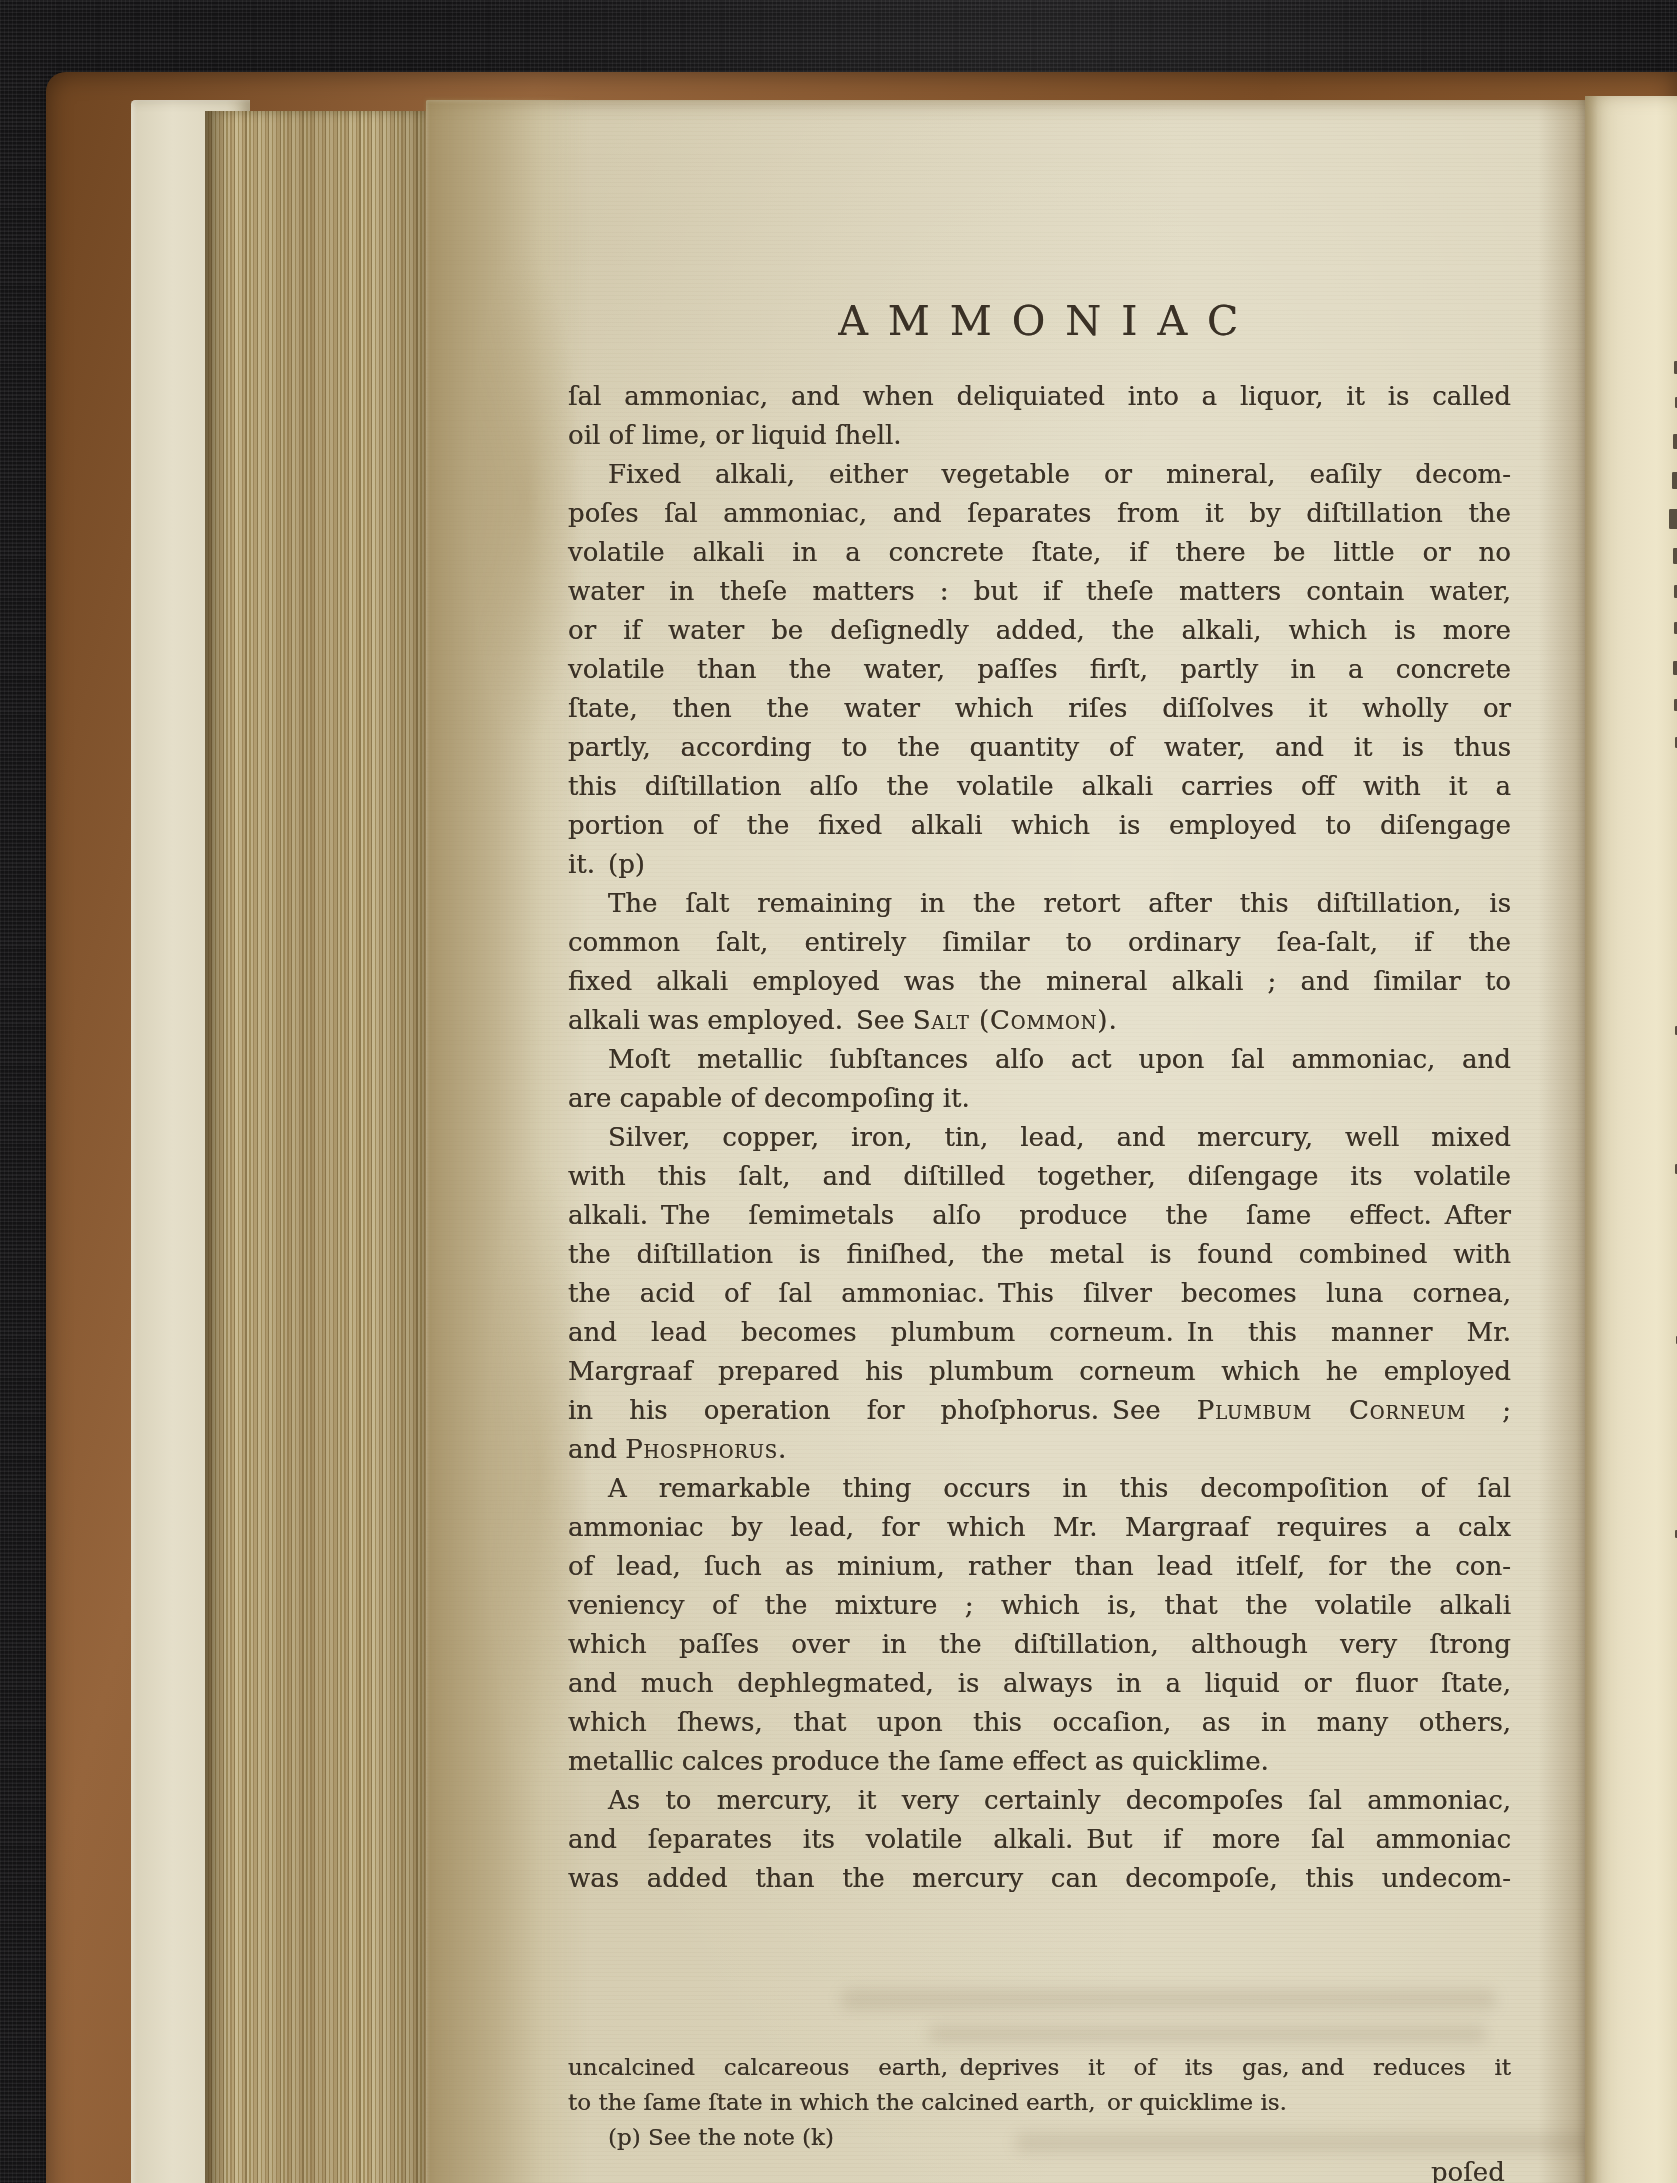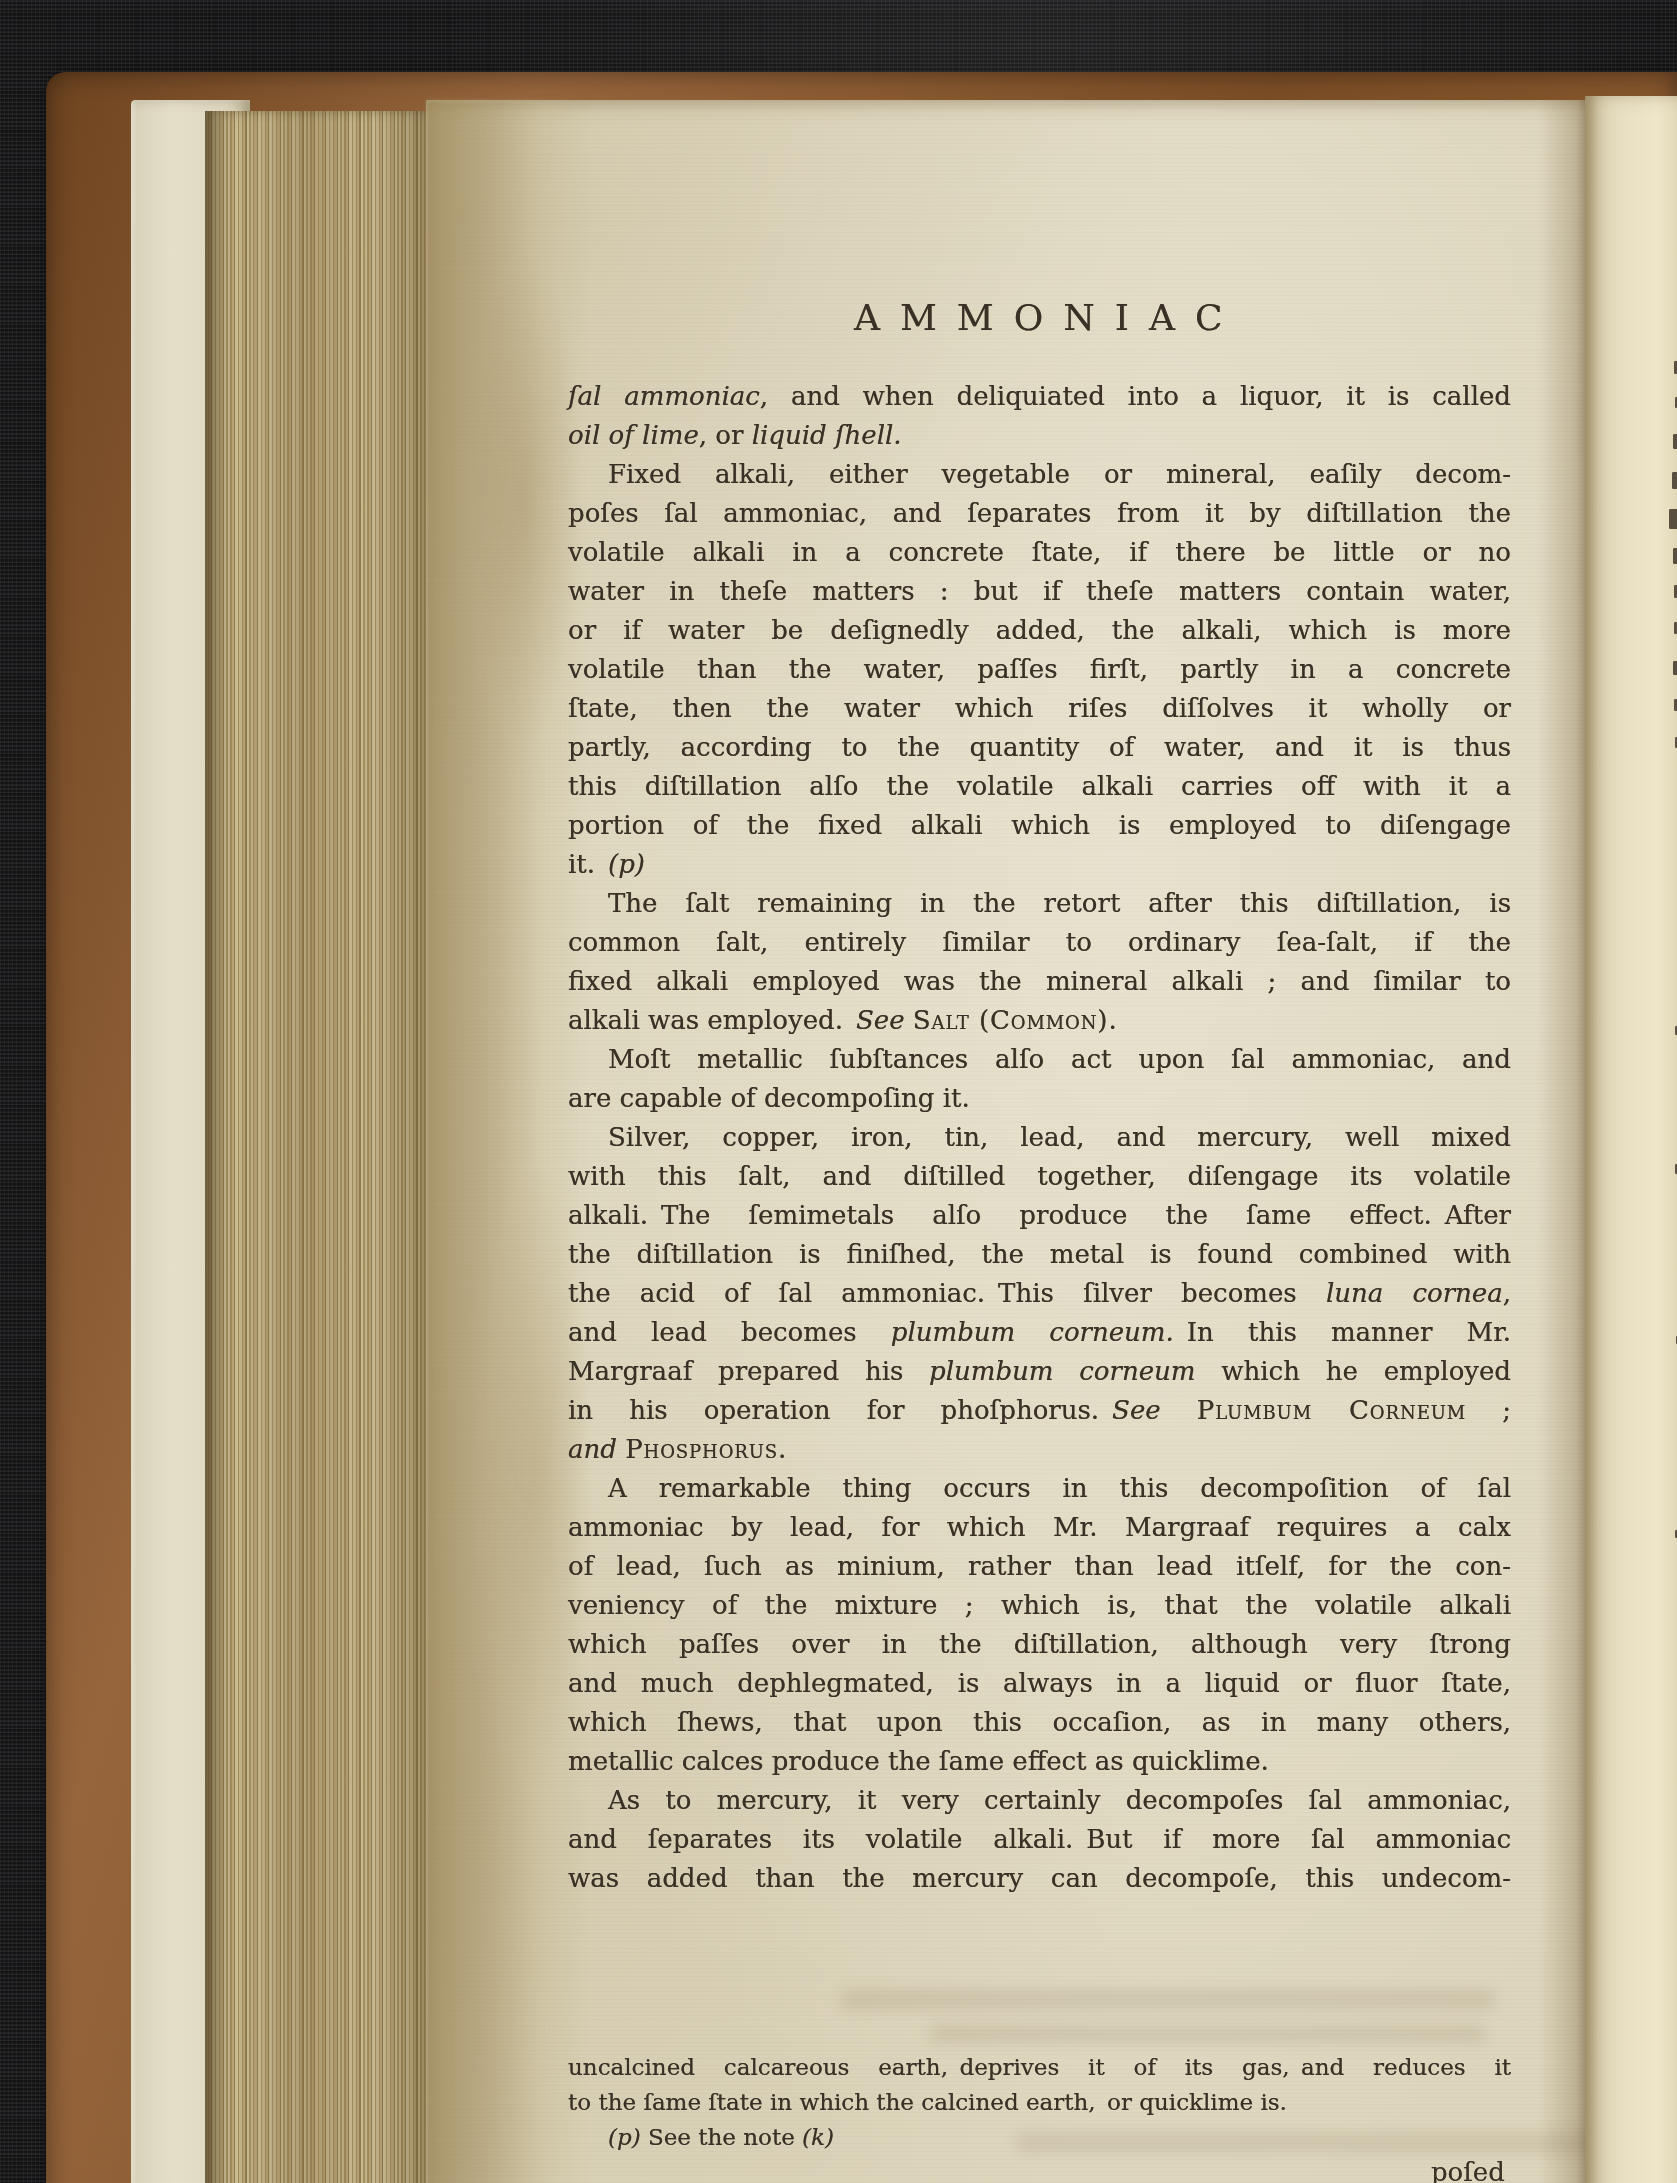--- a/index.html
+++ b/index.html
@@ -91,37 +91,37 @@
     background:linear-gradient(90deg,#c9bc97 0%, #e0d7b8 14%, var(--facing) 45%, #eee6ca 78%, #e3dabb 100%);
     box-shadow:inset 13px 0 20px -5.2px rgba(110,85,45,.55);
   }
   .frag{
     position:absolute;right:0;background:var(--ink);opacity:.82;border-radius:1.3px 0 0 1.3px;
     filter:blur(0.3px);
   }
   
   .page-title{
     position:absolute;left:142px;top:197px;width:943px;height:48px;
-    font-size:36px;letter-spacing:20px;padding-left:17.5px;box-sizing:border-box;
+    font-size:41px;letter-spacing:20px;padding-left:17.5px;box-sizing:border-box;
     text-align:center;color:var(--ink);
     text-shadow:0 0 0.4px rgba(58,49,38,.6), 0.4px 0.4px 0 rgba(58,49,38,.18);
   }
   .textcol{position:absolute;left:142px;width:943px;}
   #body-lines{top:277px;}
   #footnote-lines{top:1950px;}
   .tline{
     height:39px;line-height:39px;font-size:26px;color:var(--ink);
     text-align:left;overflow:visible;
     text-shadow:0 0 0.4px rgba(58,49,38,.55), 0.3px 0.3px 0 rgba(58,49,38,.30);
   }
   #footnote-lines .tline{height:35px;line-height:35px;font-size:23px;}
   .tline.just{text-align:justify;text-align-last:justify;}
   .tline.ind{padding-left:40px;}
   .seg-n{font-style:normal;}
-  .seg-i{font-style:italic;}
+  .seg-i{}
   .seg-sc{font-variant:small-caps;letter-spacing:0.9px;}
   .catchword{
     position:absolute;left:142px;top:2053px;width:943px;height:39px;
     line-height:39px;font-size:26px;text-align:right;padding-right:6.1px;box-sizing:border-box;
     color:var(--ink);text-shadow:0 0 0.4px rgba(58,49,38,.55);
   }
   
   .ghost{
     position:absolute;background:rgba(115,95,62,.14);filter:blur(7px);border-radius:8.7px;
     pointer-events:none;

